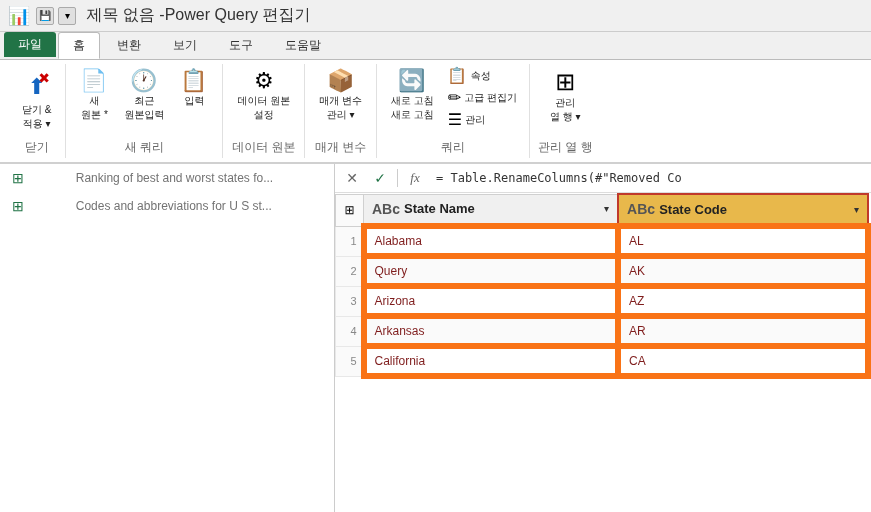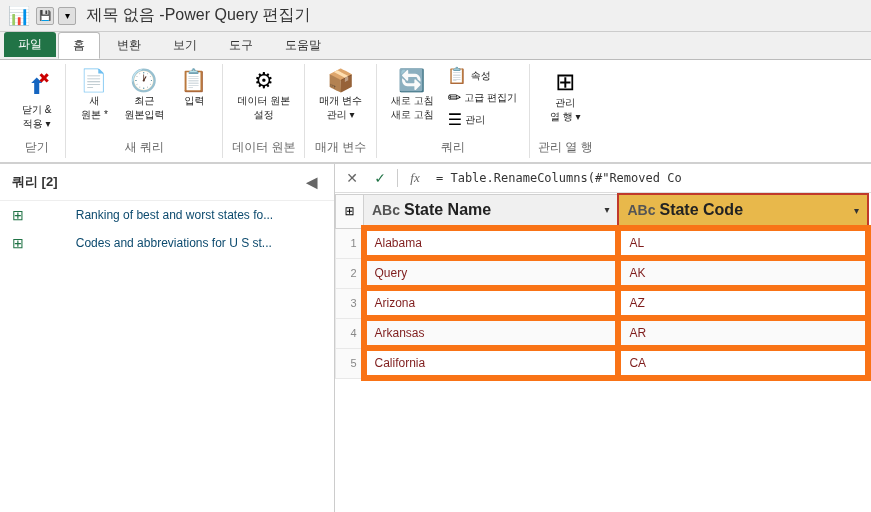--- a/index.html
+++ b/index.html
@@ -144,21 +144,21 @@
     }
     .sidebar-item {
       display: flex;
       align-items: center;
       padding: 6px 12px;
       cursor: pointer;
       gap: 8px;
       font-size: 12px;
     }
     .sidebar-icon { color: #217346; font-size: 14px; }
-    .sidebar-text { color: #0c4a6e; flex: 1; padding-left: 44px; }
+    .sidebar-text { color: #737373; flex: 1; padding-left: 44px; }
     .collapse-btn {
       width: 20px;
       height: 20px;
       display: flex;
       align-items: center;
       justify-content: center;
       cursor: pointer;
       color: #666;
       font-size: 14px;
     }
@@ -219,21 +219,21 @@
       text-align: left;
     }
     .th-inner {
       display: flex;
       align-items: center;
       padding: 6px 8px;
       gap: 4px;
     }
     .th-normal { background: #f0f0f0; }
     .col-type { font-size: 14px; color: #555; font-weight: bold; }
-    .col-name { font-size: 16px; color: #222; font-weight: bold; flex: 1; }
+    .col-name { font-size: 13px; color: #222; font-weight: bold; flex: 1; }
     .col-dropdown { font-size: 10px; color: #333; cursor: pointer; }
     td {
       padding: 5px 8px;
       border: 6px solid #f97316;
       color: #7f1d1d;
     }
     .row-num {
       width: 28px;
       text-align: right;
       color: #888;
@@ -358,24 +358,20 @@
       </div>
     </div>
     <span class="ribbon-group-label">관리 열 행</span>
   </div>
 
 </div>
 
 <div class="main-content">
 
   <div class="sidebar">
-    <div class="sidebar-header">
-      <span>쿼리 [2]</span>
-      <div class="collapse-btn">◀</div>
-    </div>
     <div class="sidebar-item">
       <span class="sidebar-icon">⊞</span>
       <span class="sidebar-text">Ranking of best and worst states fo...</span>
     </div>
     <div class="sidebar-item">
       <span class="sidebar-icon">⊞</span>
       <span class="sidebar-text">Codes and abbreviations for U S st...</span>
     </div>
   </div>
 

